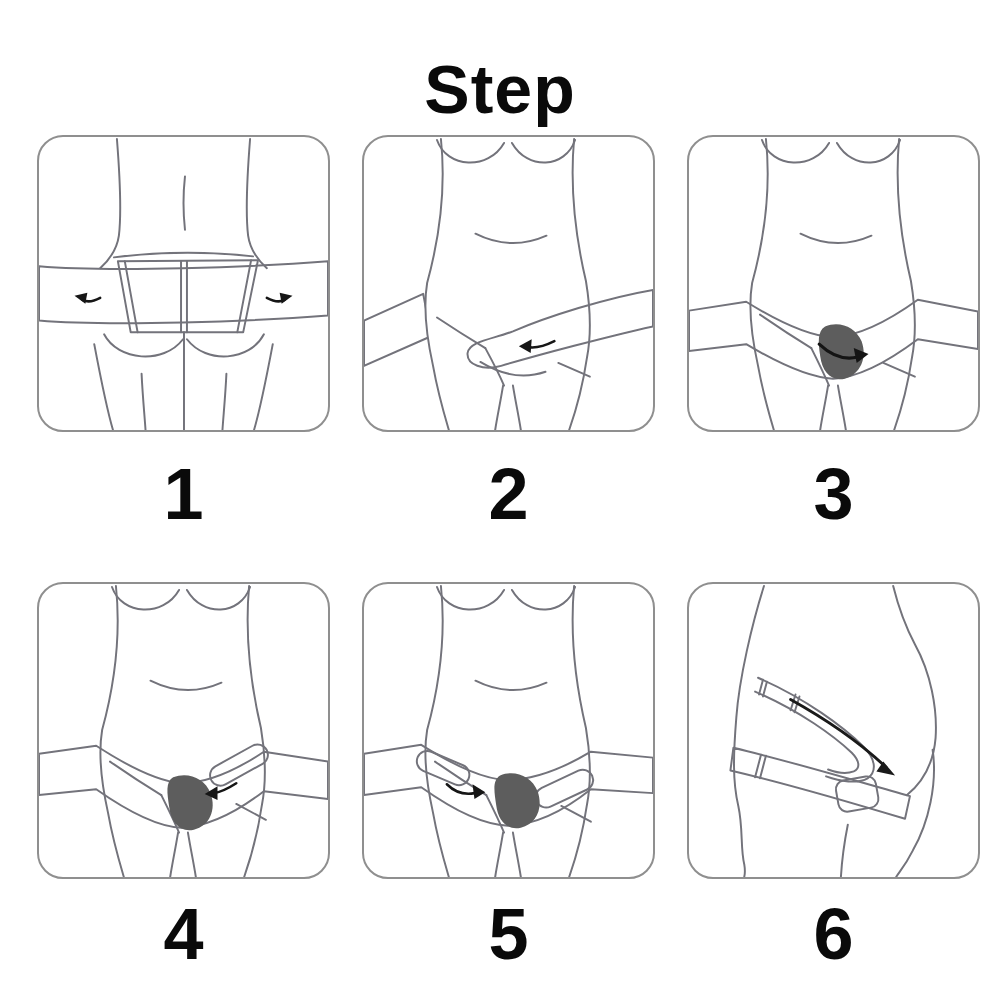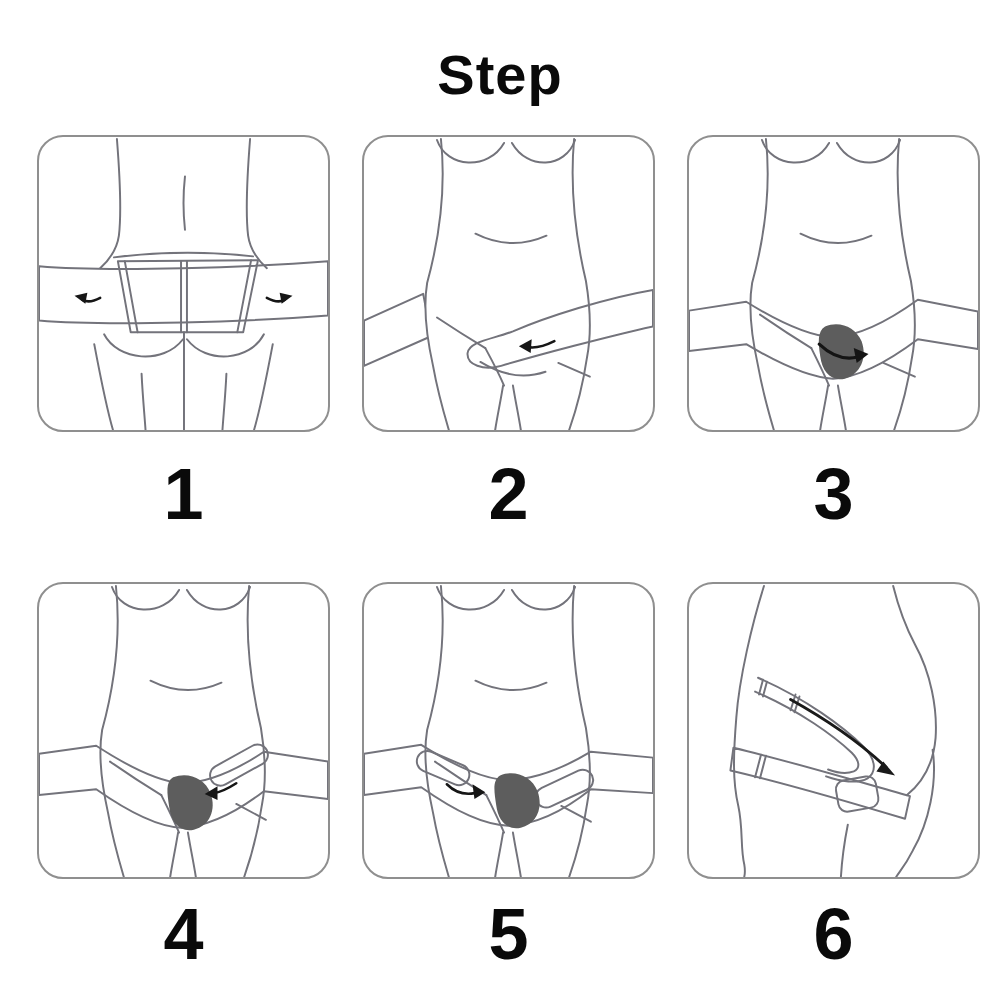--- a/index.html
+++ b/index.html
@@ -2,21 +2,21 @@
 <html><head>
 <meta charset="utf-8">
 <style>
   html,body{margin:0;padding:0;}
   body{
     width:1000px;height:1000px;background:#ffffff;position:relative;
     font-family:"Liberation Sans", sans-serif;overflow:hidden;
   }
   .title{
     position:absolute;top:6px;left:0;width:1000px;text-align:center;
-    font-size:56px;font-weight:800;color:#0a0a0a;letter-spacing:1px;line-height:1.1;
+    font-size:68px;font-weight:800;color:#0a0a0a;letter-spacing:1px;line-height:1.1;
   }
   figure.panel{
     position:absolute;width:293px;height:297px;margin:0;
     border:2px solid #8f8f8f;border-radius:26px;background:#fff;
     box-sizing:border-box;overflow:hidden;
   }
   figure.panel svg{width:100%;height:100%;display:block;}
   .num{
     position:absolute;width:293px;text-align:center;
     font-size:72px;font-weight:800;color:#0a0a0a;line-height:1;

